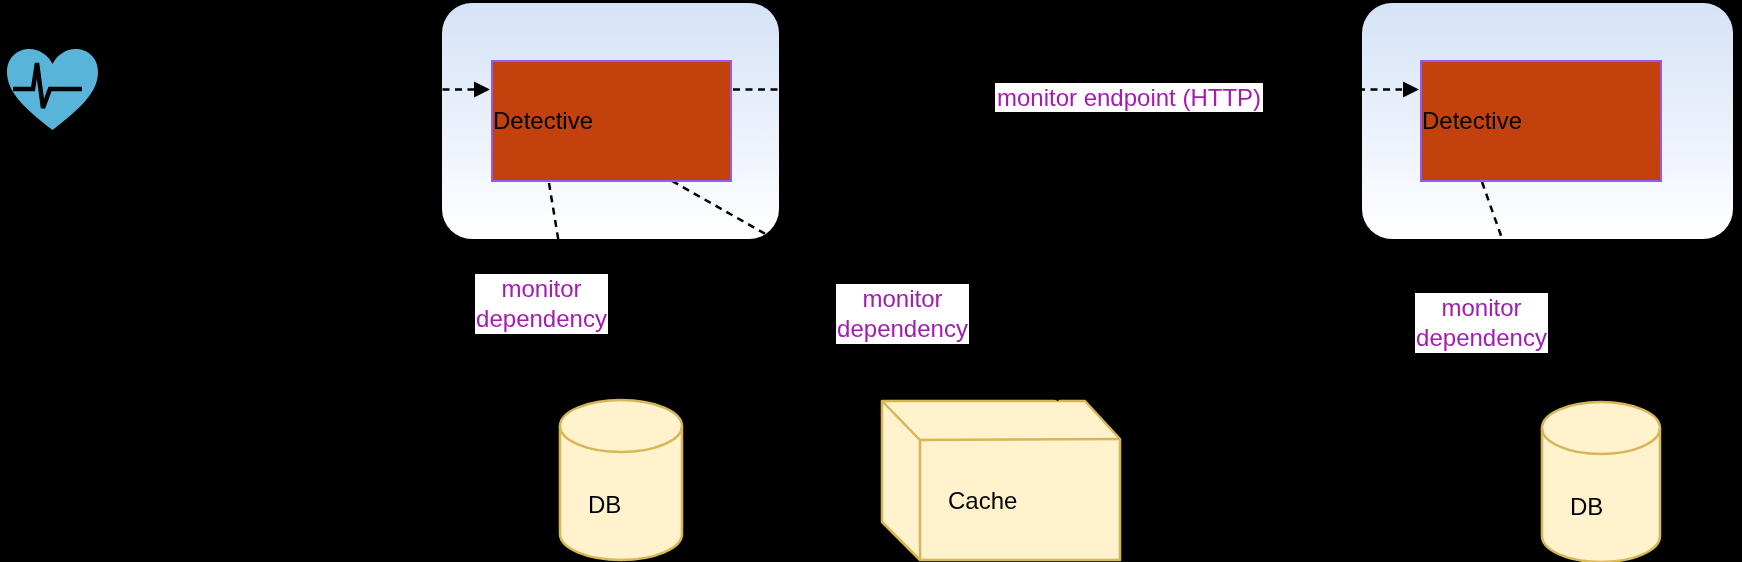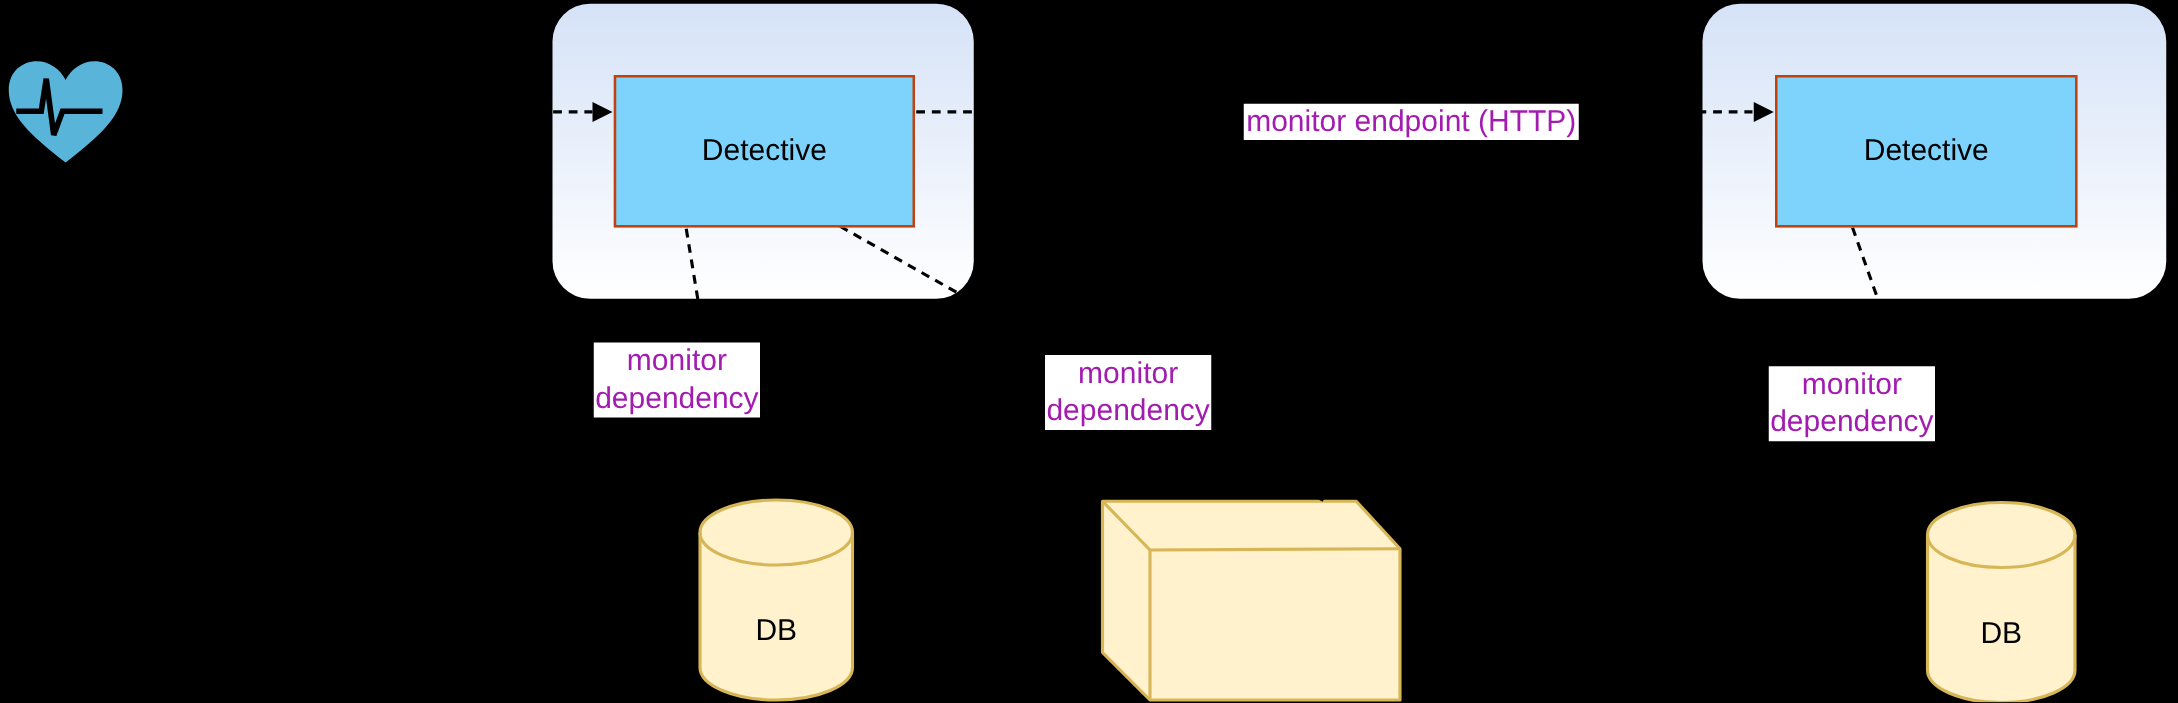--- a/index.html
+++ b/index.html
@@ -12,29 +12,29 @@
     position:absolute;top:3px;height:236px;border-radius:30px;
     background:linear-gradient(to bottom,#d5e2f7 0%,#ffffff 100%);
     z-index:1;
   }
   .group1{left:442px;width:337px;}
   .group2{left:1362px;width:371px;}
   
   svg.overlay{position:absolute;left:0;top:0;z-index:2;}
   
   .detective{
-    position:absolute;z-index:3;background:#7dd3fc;border:2px solid #c2410c;
-    display:flex;align-items:center;justify-content:center;
+    position:absolute;z-index:3;background:#c2410c;border:2px solid #8b5cf6;
+    display:flex;align-items:center;
     font-size:24px;box-sizing:border-box;
   }
   .detective1{left:491px;top:60px;width:241px;height:122px;}
   .detective2{left:1420px;top:60px;width:242px;height:122px;}
   
   .shape-label{
-    position:absolute;z-index:3;font-size:24px;text-align:center;line-height:30px;
+    position:absolute;z-index:3;font-size:24px;text-align:left;line-height:30px;padding-left:28px;
   }
   .db1-label{left:560px;top:490px;width:122px;}
   .db2-label{left:1542px;top:492px;width:118px;}
   .cache-label{left:920px;top:486px;width:200px;}
   
   .edge-label{
     position:absolute;z-index:4;background:#ffffff;color:#a21caf;
     font-size:24px;text-align:center;
   }
   .endpoint-label{left:995px;top:83px;width:268px;height:29px;line-height:29px;}
@@ -91,20 +91,21 @@
   </svg>
 
   <div class="detective detective1">
     <span>Detective</span>
   </div>
   <div class="detective detective2">
     <span>Detective</span>
   </div>
 
   <div class="shape-label db1-label">DB</div>
+  <div class="shape-label cache-label">Cache</div>
   <div class="shape-label db2-label">DB</div>
 
   <div class="edge-label endpoint-label">monitor endpoint (HTTP)</div>
   <div class="edge-label dep-label dep1">monitor
 dependency</div>
   <div class="edge-label dep-label dep2">monitor
 dependency</div>
   <div class="edge-label dep-label dep3">monitor
 dependency</div>
 

